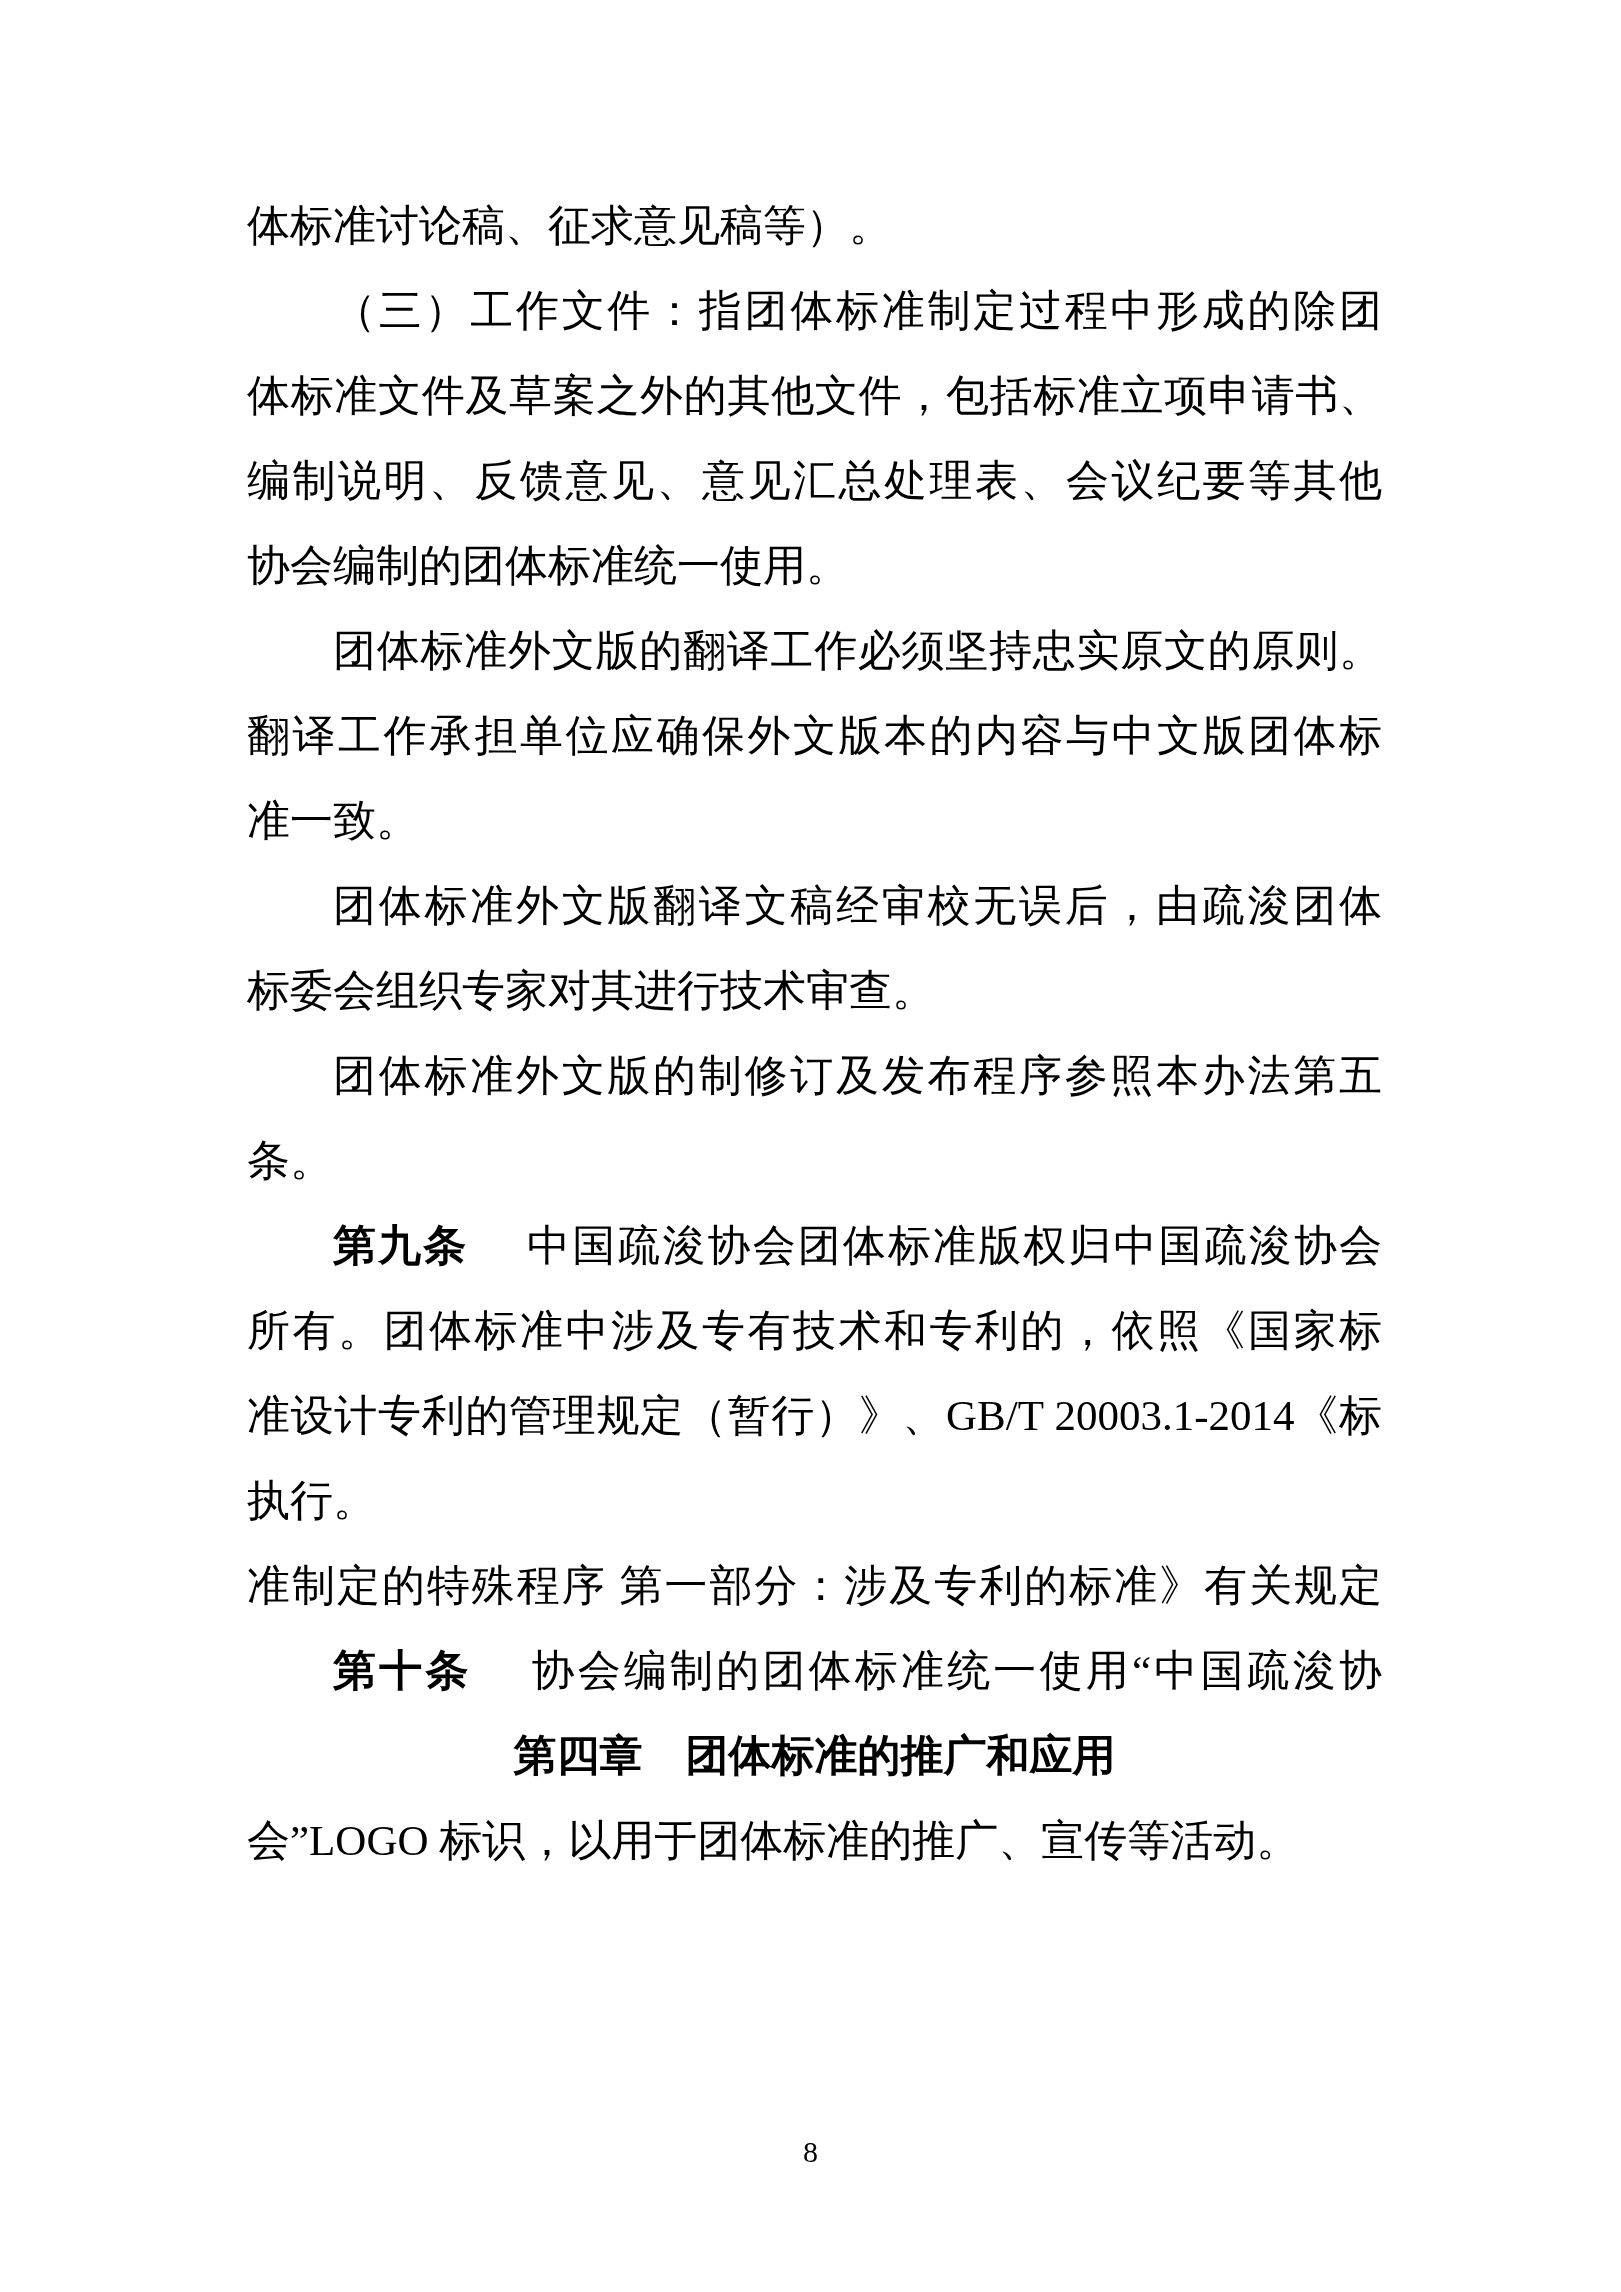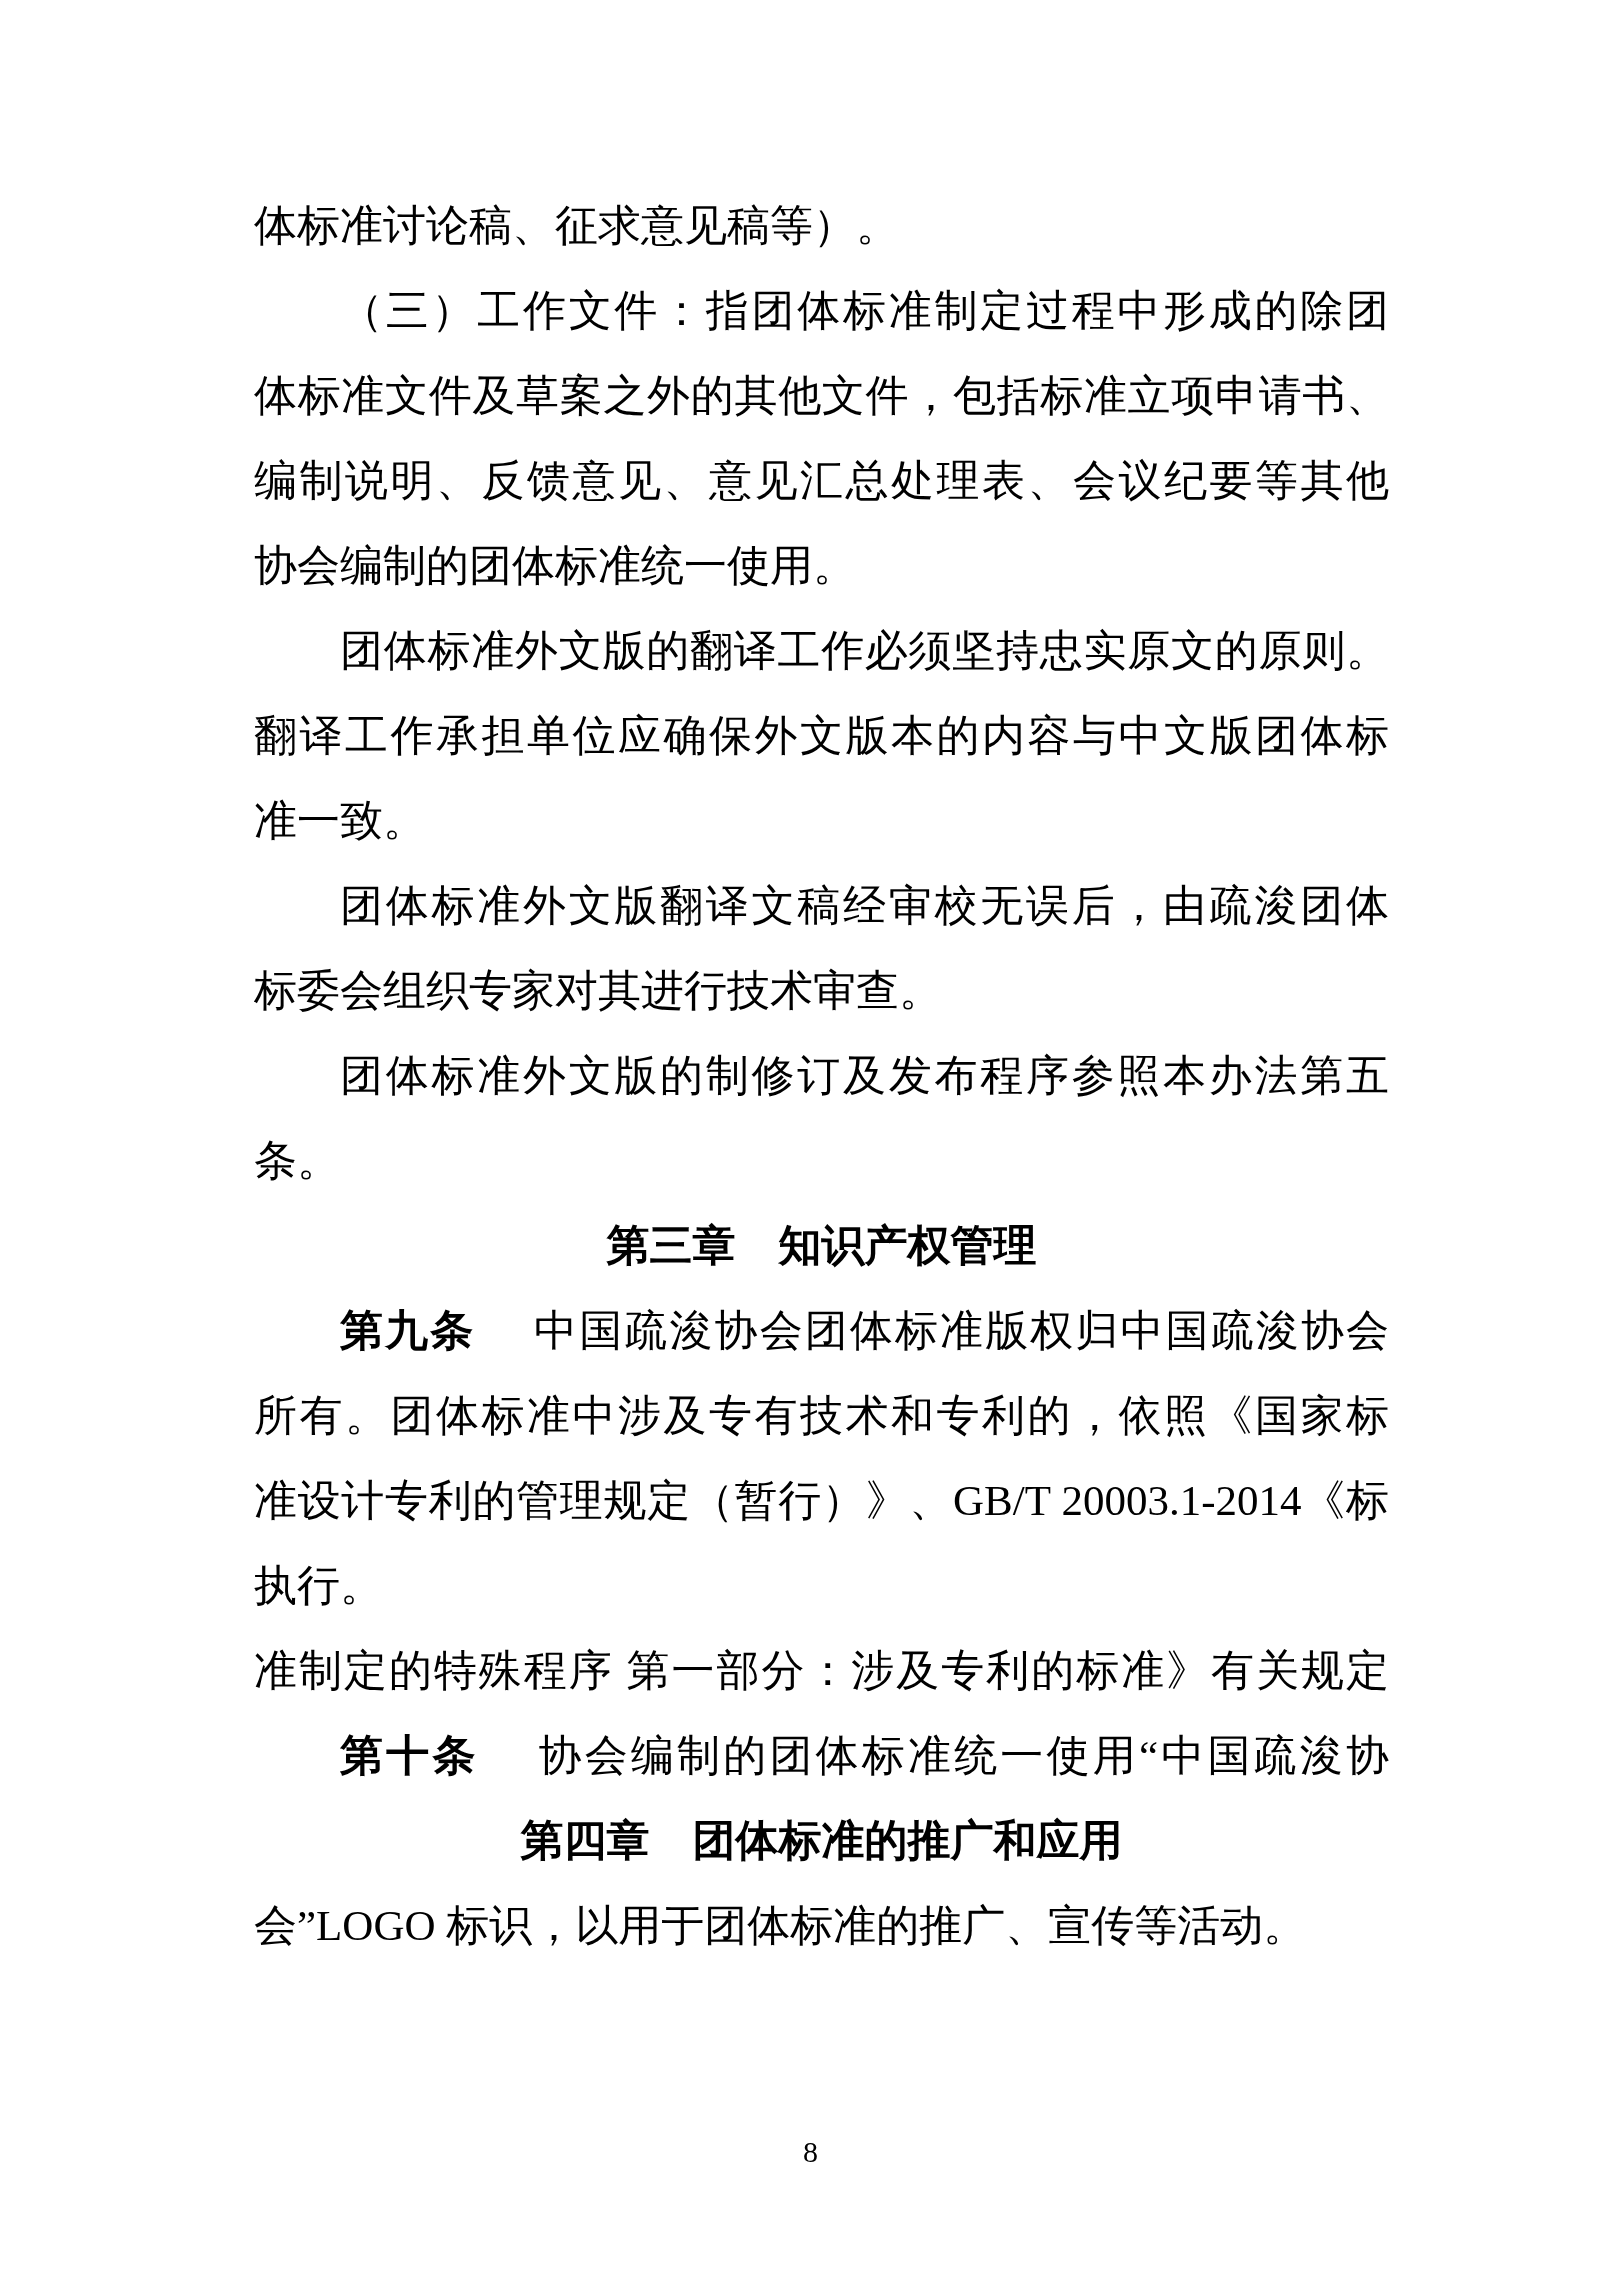--- a/index.html
+++ b/index.html
@@ -7,21 +7,21 @@
     position:relative;
     width:1621px;height:2293px;
     margin:0 auto;
     background:#ffffff;
     color:#000;
     font-family:"Liberation Serif","DejaVu Serif",serif;
     overflow:hidden;
   }
   .content{
     position:absolute;
-    left:254px;top:183px;
+    left:247px;top:183px;
     width:1135px;
   }
   .l{
     height:85px;
     line-height:85px;
     font-size:43px;
     text-align:left;
     white-space:normal;
   }
   .j{
@@ -57,21 +57,20 @@
     <div class="l j ind">团体标准外文版的翻译工作必须坚持忠实原文的原则。</div>
     <div class="l j">翻译工作承担单位应确保外文版本的内容与中文版团体标</div>
     <div class="l">准一致。</div>
 
     <div class="l j ind">团体标准外文版翻译文稿经审校无误后，由疏浚团体</div>
     <div class="l">标委会组织专家对其进行技术审查。</div>
 
     <div class="l j ind">团体标准外文版的制修订及发布程序参照本办法第五</div>
     <div class="l">条。</div>
 
-    <div class="l c b">第三章　知识产权管理</div>
 
     <div class="l j ind"><span class="term">第九条</span><span>　中国疏浚协会团体标准版权归中国疏浚协会</span></div>
     <div class="l j">所有。团体标准中涉及专有技术和专利的，依照《国家标</div>
     <div class="l j">准设计专利的管理规定（暂行）》、GB/T 20003.1-2014《标</div>
     <div class="l">执行。</div>
     <div class="l j">准制定的特殊程序 第一部分：涉及专利的标准》有关规定</div>
 
     <div class="l j ind"><span class="term">第十条</span><span>　协会编制的团体标准统一使用“中国疏浚协</span></div>
     <div class="l c b">第四章　团体标准的推广和应用</div>
 

